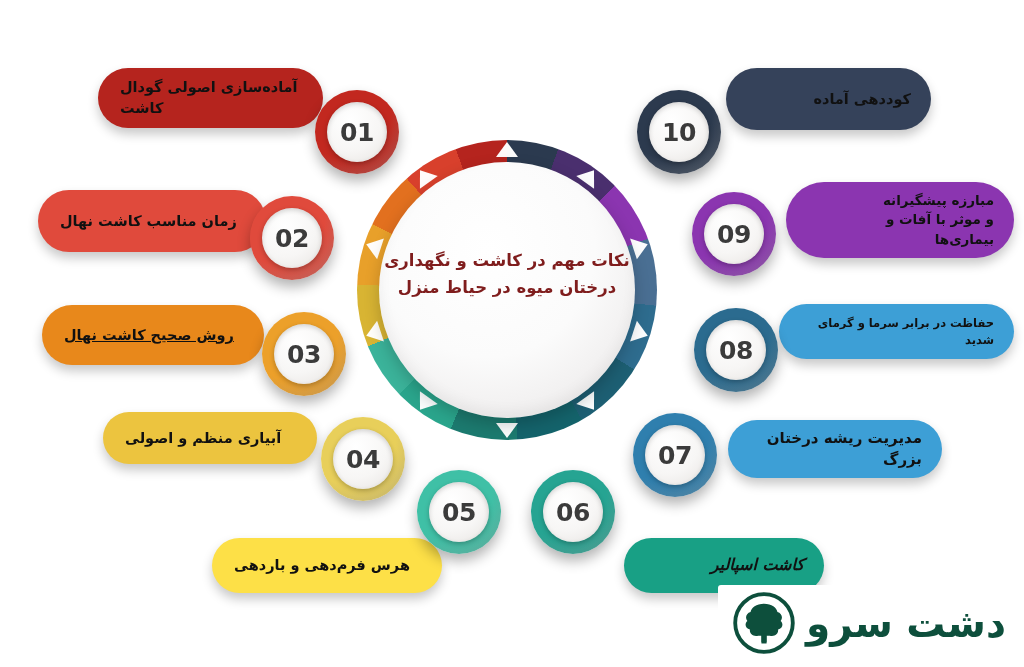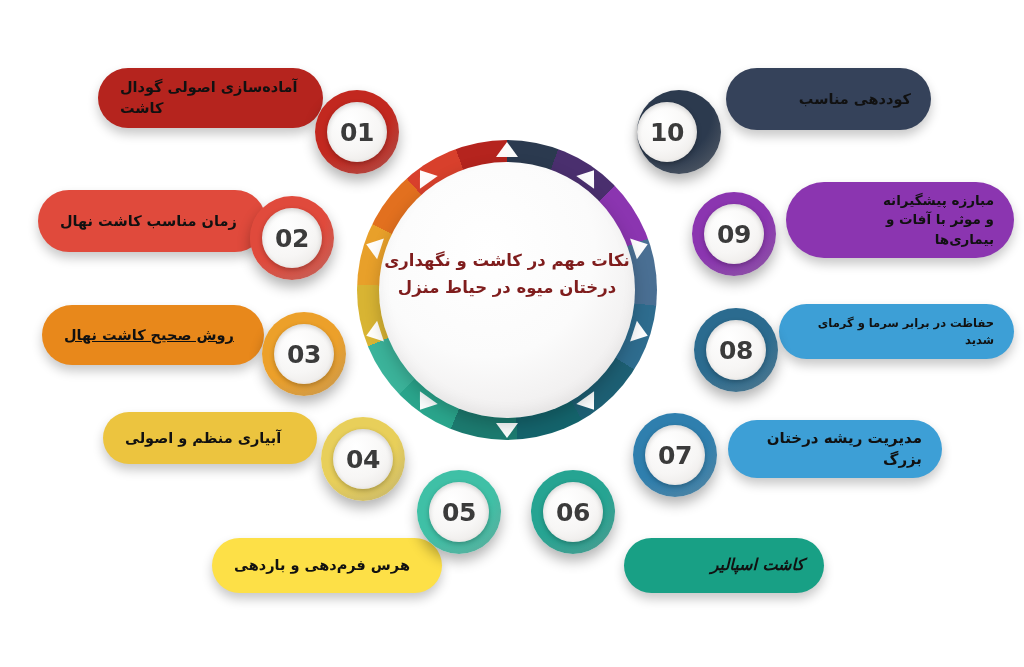--- a/index.html
+++ b/index.html
@@ -221,23 +221,34 @@
       </div>
       <div class="pill right" style="left: 786px; top: 182px; width: 228px; height: 76px; background: rgb(139, 53, 176); border-radius: 38px;">
         <div class="txt" style="font-size: 13.5px; margin-left: 40px;">مبارزه پیشگیرانه<br><span>و موثر با آفات و بیماری‌ها</span></div>
       </div>
       <div class="badge" style="left: 692px; top: 192px; background: radial-gradient(circle at 36% 28%, rgb(139, 53, 176) 0%, rgb(139, 53, 176) 55%, rgba(0, 0, 0, 0.45) 140%);">
         <div class="core">
           <span class="num">09</span>
         </div>
       </div>
       <div class="pill right" style="left: 726px; top: 68px; width: 205px; height: 62px; background: rgb(53, 66, 90); border-radius: 31px;">
-        <div class="txt" style="font-size: 14.5px;">کوددهی مناسب</div>
-      </div>
-      <div class="badge" style="left: 637px; top: 90px; background: radial-gradient(circle at 36% 28%, rgb(44, 58, 78) 0%, rgb(44, 58, 78) 55%, rgba(0, 0, 0, 0.45) 140%); justify-content: flex-end;">
+        <div class="txt" style="font-size: 14.5px;">کوددهی آماده</div>
+      </div>
+      <div class="badge" style="left: 637px; top: 90px; background: radial-gradient(circle at 36% 28%, rgb(44, 58, 78) 0%, rgb(44, 58, 78) 55%, rgba(0, 0, 0, 0.45) 140%);">
         <div class="core">
           <span class="num">10</span>
         </div>
       </div>
     </div>
 
+  <div class="logo-box">
+    <div class="logo-text">دشت سرو</div>
+    <svg class="logo-mark" viewBox="0 0 100 100">
+      <circle cx="50" cy="50" r="45" fill="none" stroke="#0d4f3c" stroke-width="6"></circle>
+      <path d="M50 20 C38 20 30 26 29 33 C22 35 20 42 24 47 C19 51 21 59 28 60
+               C27 67 33 72 41 70 L46 70 L46 80 L54 80 L54 70 L59 70
+               C67 72 73 67 72 60 C79 59 81 51 76 47 C80 42 78 35 71 33
+               C70 26 62 20 50 20 Z" fill="#0d4f3c"></path>
+      <rect x="46" y="66" width="8" height="16" fill="#0d4f3c"></rect>
+    </svg>
+  </div>
 
 </div>
 
 </body></html>

